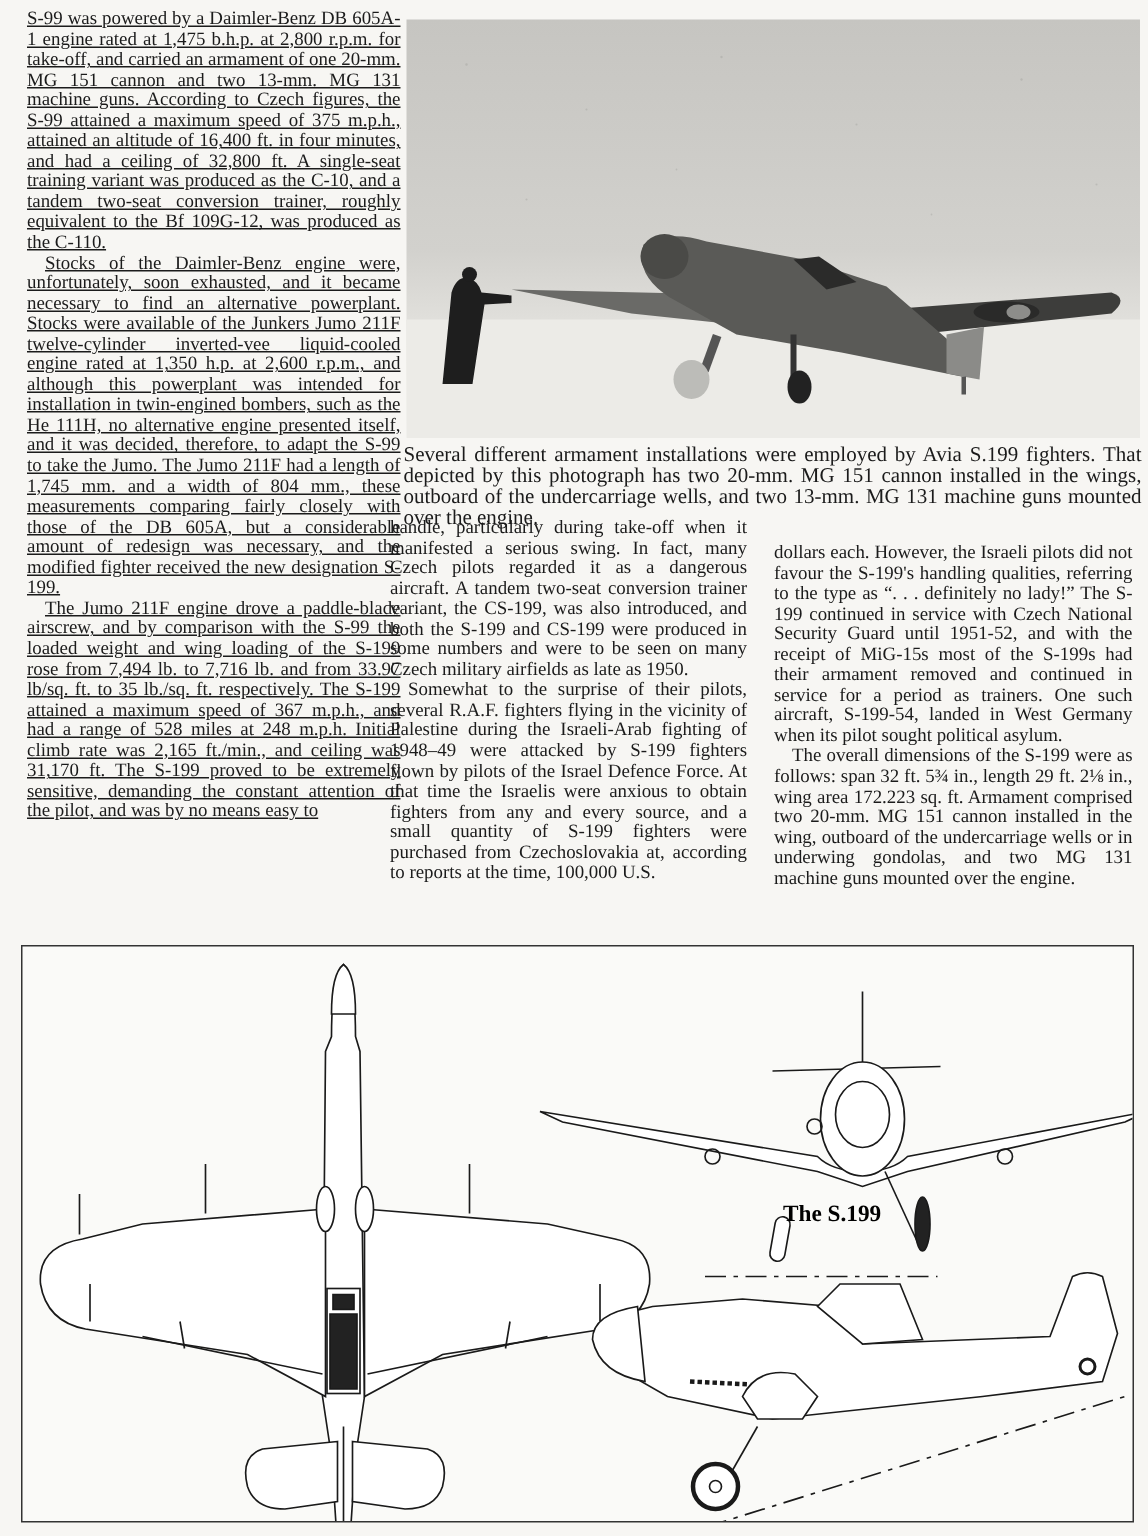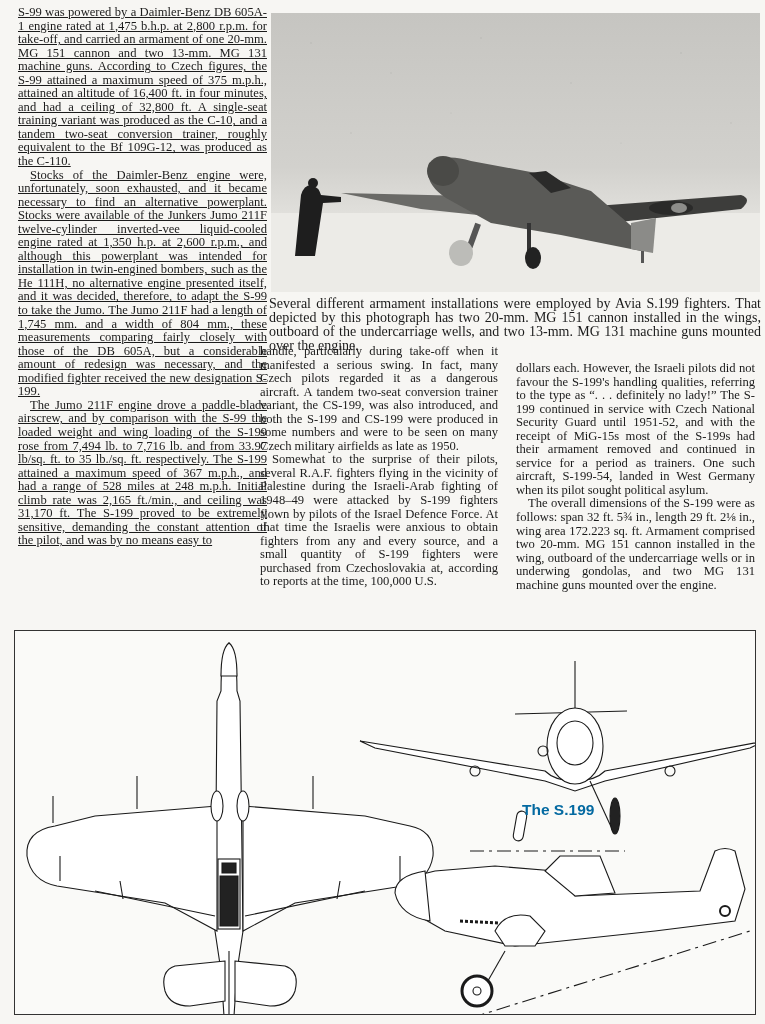--- a/index.html
+++ b/index.html
@@ -28,22 +28,22 @@
     font-size:14px; line-height:14px; text-align:justify;
   }
 
   #drawing-frame {
     position:absolute; left:14px; top:630px; width:740px; height:383px;
     border:1.5px solid #333; background:#fafaf8;
   }
   #drawing-frame svg { position:absolute; left:0; top:0; width:100%; height:100%; }
   #drawing-title {
     position:absolute; left:522px; top:801px;
-    font-family:Liberation Sans, sans-serif; font-weight:bold; font-size:15.5px;
-    color:#0369a1;
+    font-family:Liberation Serif, serif; font-weight:bold; font-size:15.5px;
+    color:#000000;
   }
 </style>
 </head>
 <body>
 
 <div id="col-left" class="col">
   <p>S-99 was powered by a Daimler-Benz DB 605A-1 engine rated at 1,475 b.h.p. at 2,800 r.p.m. for take-off, and carried an armament of one 20-mm. MG 151 cannon and two 13-mm. MG 131 machine guns. According to Czech figures, the S-99 attained a maximum speed of 375 m.p.h., attained an altitude of 16,400 ft. in four minutes, and had a ceiling of 32,800 ft. A single-seat training variant was produced as the C-10, and a tandem two-seat conversion trainer, roughly equivalent to the Bf 109G-12, was produced as the C-110.</p>
   <p class="indent">Stocks of the Daimler-Benz engine were, unfortunately, soon exhausted, and it became necessary to find an alternative powerplant. Stocks were available of the Junkers Jumo 211F twelve-cylinder inverted-vee liquid-cooled engine rated at 1,350 h.p. at 2,600 r.p.m., and although this powerplant was intended for installation in twin-engined bombers, such as the He 111H, no alternative engine presented itself, and it was decided, therefore, to adapt the S-99 to take the Jumo. The Jumo 211F had a length of 1,745 mm. and a width of 804 mm., these measurements comparing fairly closely with those of the DB 605A, but a considerable amount of redesign was necessary, and the modified fighter received the new designation S-199.</p>
   <p class="indent">The Jumo 211F engine drove a paddle-blade airscrew, and by comparison with the S-99 the loaded weight and wing loading of the S-199 rose from 7,494 lb. to 7,716 lb. and from 33.97 lb/sq. ft. to 35 lb./sq. ft. respectively. The S-199 attained a maximum speed of 367 m.p.h., and had a range of 528 miles at 248 m.p.h. Initial climb rate was 2,165 ft./min., and ceiling was 31,170 ft. The S-199 proved to be extremely sensitive, demanding the constant attention of the pilot, and was by no means easy to</p>
 </div>

